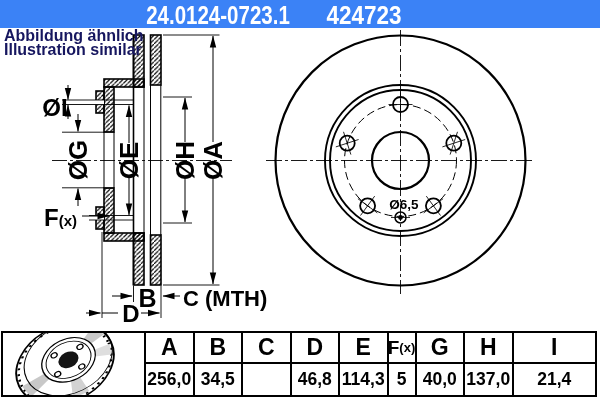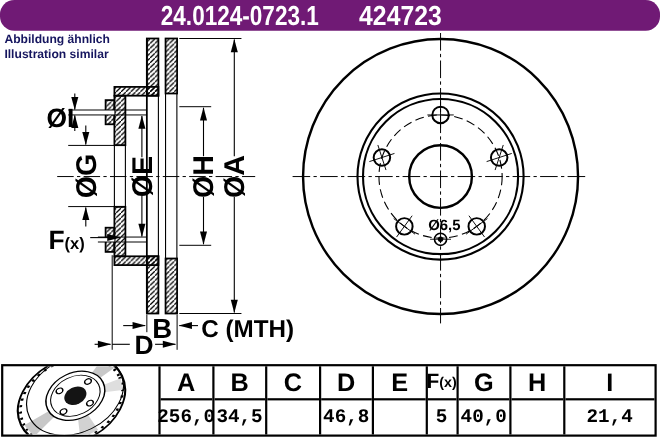--- a/index.html
+++ b/index.html
@@ -5,35 +5,35 @@
   html,body{margin:0;padding:0;background:#e8e8e8;}
   #page{position:relative;width:600px;height:400px;background:#fff;overflow:hidden;
         font-family:"Liberation Sans",sans-serif;}
   
   .header-bar{position:absolute;left:0;top:0;width:600px;height:28px;}
   .hdr-num{position:absolute;top:1px;color:#fff;font-weight:bold;font-size:25px;
            white-space:nowrap;text-align:center;}
   .hdr-part{left:128px;width:180px;transform:scaleX(.82);}
   .hdr-art{left:318px;width:92px;transform:scaleX(.9);}
   
-  .note{position:absolute;left:4px;top:29px;font-size:11px;font-weight:bold;
+  .note{position:absolute;left:4px;top:29px;font-size:16px;font-weight:bold;
         line-height:14px;white-space:nowrap;}
   
   #draw{position:absolute;left:0;top:0;}
   
   .spec-table{position:absolute;left:1px;top:331px;width:596px;height:66px;
               border:2px solid #000;background:#fff;display:flex;box-sizing:border-box;}
   .photo-cell{width:143px;flex:0 0 auto;border-right:2px solid #000;box-sizing:border-box;}
   .col{flex:0 0 auto;border-right:2px solid #000;box-sizing:border-box;
        display:flex;flex-direction:column;}
   .col.last{border-right:none;flex:1 1 auto;}
   .th{height:29px;border-bottom:2px solid #000;display:flex;align-items:center;
       justify-content:center;font-weight:bold;font-size:23px;}
   .td{flex:1;display:flex;align-items:center;justify-content:center;
-      font-weight:bold;font-size:17.5px;font-family:Liberation Mono, monospace;}
+      font-weight:bold;font-size:17.5px;}
   .fx-main{font-size:19px;font-weight:bold;}
   .fx-sub{font-size:13px;font-weight:bold;}
 </style>
 </head>
 <body>
 
 <div id="page">
 
   <svg id="draw" width="600" height="400" viewBox="0 0 600 400">
     <defs>
@@ -166,21 +166,21 @@
 
       <g>
         <circle cx="400.5" cy="217.5" r="5.5" stroke-width="1.5"></circle>
         <circle cx="400.5" cy="217.5" r="2.4" fill="#000" stroke="none"></circle>
         <line x1="391" y1="217.5" x2="410" y2="217.5" stroke-width="0.8"></line>
       </g>
       <text x="404" y="209" font-size="13.5" font-weight="bold" text-anchor="middle" fill="#000" stroke="none" font-family="Liberation Sans, sans-serif">Ø6,5</text>
     </g>
   </svg>
 
-  <div class="header-bar" style="background:#701a75;border-radius:13px;">
+  <div class="header-bar" style="background:#3b82f6;">
     <span class="hdr-num hdr-part">24.0124-0723.1</span>
     <span class="hdr-num hdr-art">424723</span>
   </div>
 
   <div class="note" style="color:#16165f;">
     <div>Abbildung ähnlich</div>
     <div>Illustration similar</div>
   </div>
 
   <div class="spec-table">
@@ -217,34 +217,36 @@
     </div>
     <div class="col" style="width:48.5px">
       <div class="th">C</div>
     </div>
     <div class="col" style="width:48.5px">
       <div class="th">D</div>
       <div class="td">46,8</div>
     </div>
     <div class="col" style="width:48.5px">
       <div class="th">E</div>
+      <div class="td">114,3</div>
     </div>
     <div class="col" style="width:28px">
       <div class="th">
           <span class="fx-main">F</span>
           <span class="fx-sub">(x)</span>
         </div>
       <div class="td">5</div>
     </div>
     <div class="col" style="width:48.5px">
       <div class="th">G</div>
       <div class="td">40,0</div>
     </div>
     <div class="col" style="width:48.5px">
       <div class="th">H</div>
+      <div class="td">137,0</div>
     </div>
     <div class="col last">
       <div class="th">I</div>
       <div class="td">21,4</div>
     </div>
   </div>
 
 </div>
 
 </body></html>

